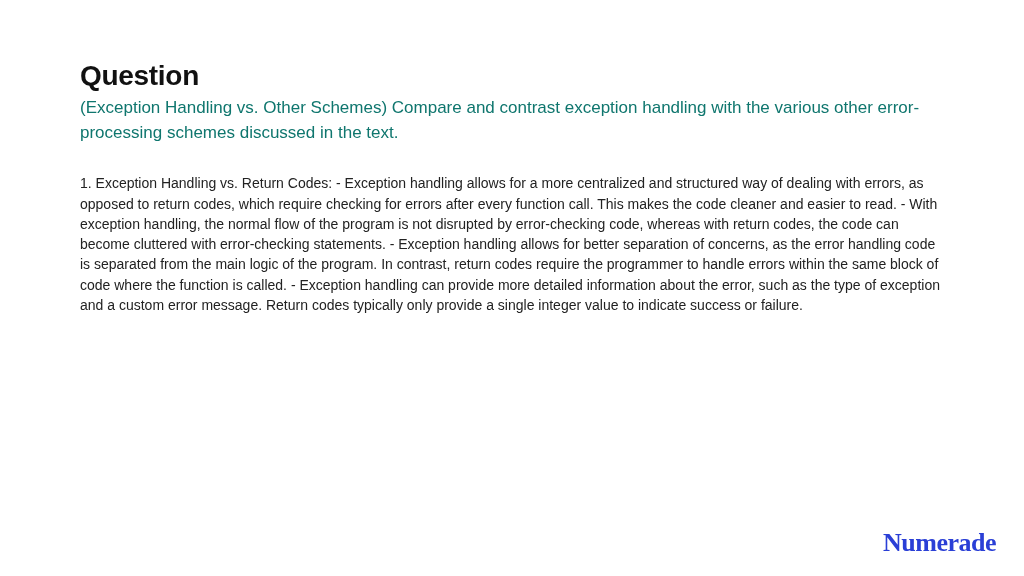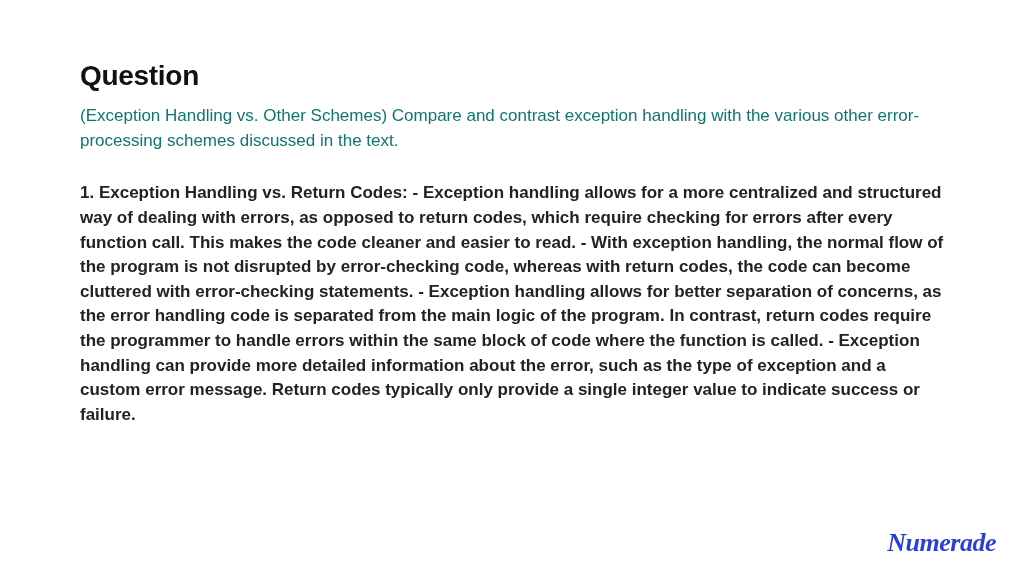--- a/index.html
+++ b/index.html
@@ -11,43 +11,41 @@
   position: relative;
   overflow: hidden;
 }
 .content {
   padding: 60px 80px 0 80px;
 }
 .heading {
   font-size: 28px;
   font-weight: 700;
   color: #111111;
-  margin-bottom: 12px;
+  margin-bottom: 4px;
   letter-spacing: -0.3px;
 }
 .question-text {
   font-size: 17px;
   line-height: 1.45;
   color: #0f766e;
   margin-bottom: 28px;
 }
 .answer-text {
-  font-size: 17px;
+  font-size: 14px;
   line-height: 1.45;
   color: #222222;
-  font-weight: bold;
 }
 .brand {
   position: absolute;
   bottom: 18px;
   right: 28px;
   font-family: Georgia, 'Times New Roman', serif;
   font-size: 26px;
   font-weight: 700;
-  font-style: italic;
   color: #2a3fd6;
   letter-spacing: -0.5px;
 }
 </style>
 </head>
 <body>
 
 <div class="content">
   <h1 class="heading">Question</h1>
   <p class="question-text">(Exception Handling vs. Other Schemes) Compare and contrast exception handling with the various other error-processing schemes discussed in the text.</p>

